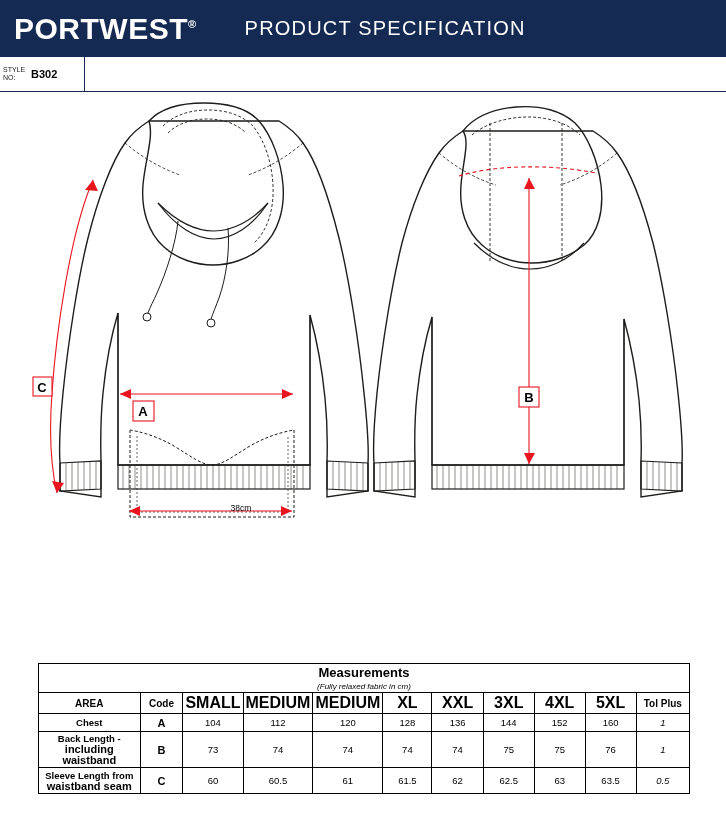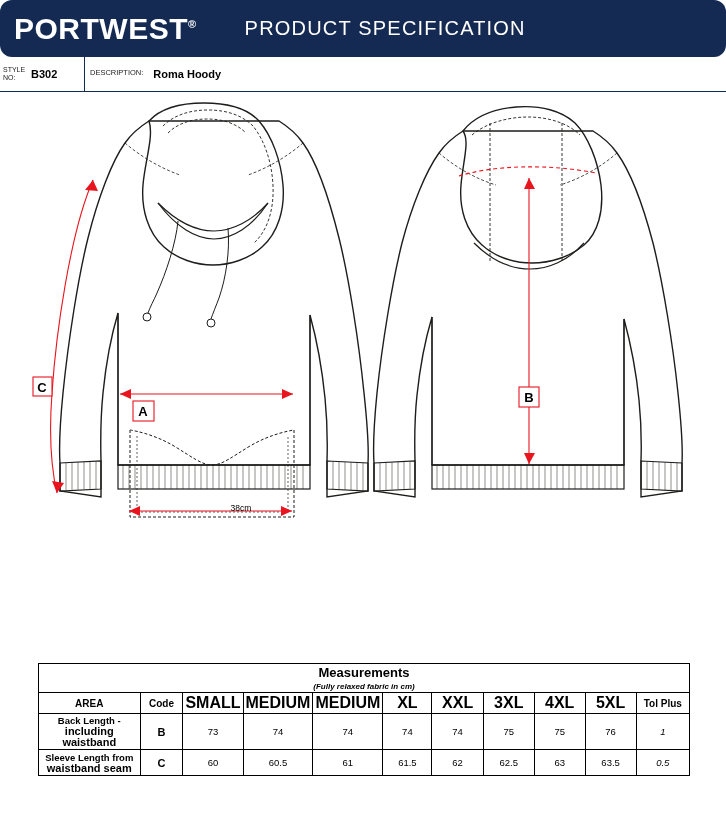--- a/index.html
+++ b/index.html
@@ -17,21 +17,20 @@
   }
 
   
   .header {
     position: absolute;
     left: 0; top: 0;
     width: 726px; height: 57px;
     background: #152a52;
     display: flex;
     align-items: center;
-    border-radius: 12px;
   }
   .brand {
     color: #ffffff;
     font-family: "Liberation Sans", sans-serif;
     font-weight: bold;
     font-size: 30px;
     letter-spacing: 0.5px;
     margin-left: 14px;
     white-space: nowrap;
   }
@@ -125,21 +124,21 @@
   }
   .meas-title {
     font-size: 13px;
     font-weight: bold;
     padding: 3px 0 1px 0;
     border-bottom: none !important;
   }
   .meas-sub {
     font-size: 8px;
     font-style: italic;
-    font-weight: bold;
+    font-weight: normal;
     padding-bottom: 2px;
     border-top: none !important;
   }
   th.area-head { width: 112px; font-size: 10px; font-weight: bold; height: 18px;}
   th.code-head { width: 46px; font-size: 10px; font-weight: bold; }
   th.size-head { width: 55px; font-size: 16px; font-weight: bold; }
   th.tol-head  { width: 60px; font-size: 10px; font-weight: bold; }
   td.area-cell {
     text-align: left;
     font-weight: bold;
@@ -168,24 +167,20 @@
     <div class="header-title">PRODUCT SPECIFICATION</div>
   </div>
 
   <div class="infobar">
     <div class="style-cell">
       <div class="style-label">
         <div>STYLE</div>
         <div>NO:</div>
       </div>
       <div class="style-value">B302</div>
-    </div>
-    <div class="desc-cell">
-      <div class="desc-label">DESCRIPTION:</div>
-      <div class="desc-value">Roma Hoody</div>
     </div>
   </div>
 
   <div class="artboard">
     <svg width="726" height="560" viewBox="0 0 726 560" xmlns="http://www.w3.org/2000/svg">
       <g fill="none" stroke="#1d1d1b" stroke-width="1.4">
 
         <path d="M149,28 C141,33 132,40 125,50 C112,68 98,105 88,145 C78,185 68,250 63,300
                  C60,330 59,355 60,370 L60,398 L101,404 L101,368
                  C101,368 100,330 103,300 C106,270 112,240 118,220
@@ -403,20 +398,35 @@
           <th class="size-head">MEDIUM</th>
           <th class="size-head">MEDIUM</th>
           <th class="size-head">XL</th>
           <th class="size-head">XXL</th>
           <th class="size-head">3XL</th>
           <th class="size-head">4XL</th>
           <th class="size-head">5XL</th>
           <th class="tol-head">Tol Plus</th>
         </tr>
 
+        <tr class="r1">
+          <td class="area-cell">
+            <span>Chest</span>
+          </td>
+          <td class="code-cell">A</td>
+          <td class="val-cell">104</td>
+          <td class="val-cell">112</td>
+          <td class="val-cell">120</td>
+          <td class="val-cell">128</td>
+          <td class="val-cell">136</td>
+          <td class="val-cell">144</td>
+          <td class="val-cell">152</td>
+          <td class="val-cell">160</td>
+          <td class="tol-cell">1</td>
+        </tr>
 
         <tr class="r2">
           <td class="area-cell">
             <span>Back Length -</span>
             <span class="sub">including waistband</span>
           </td>
           <td class="code-cell">B</td>
           <td class="val-cell">73</td>
           <td class="val-cell">74</td>
           <td class="val-cell">74</td>

